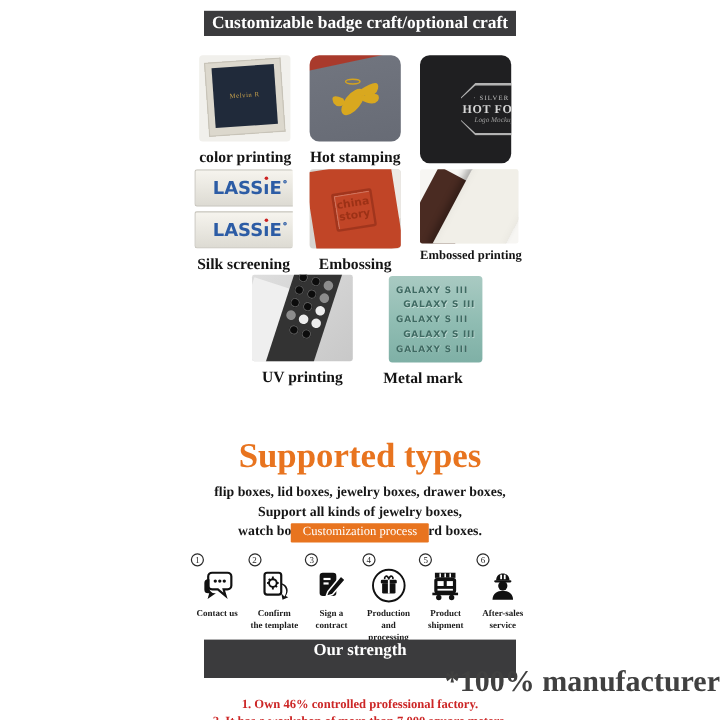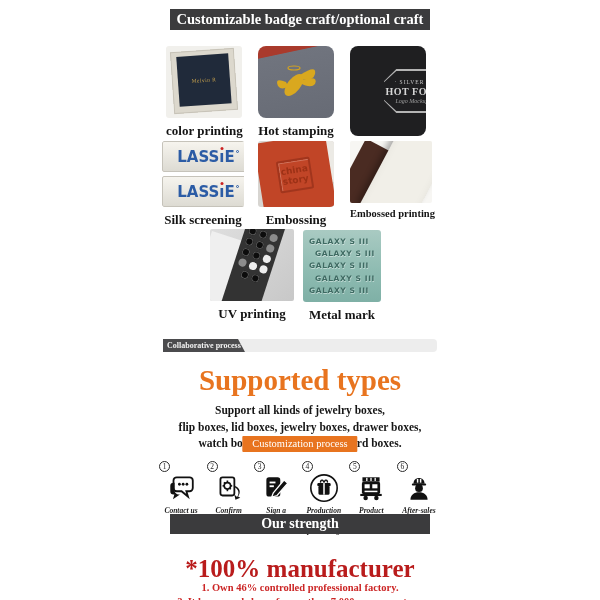--- a/index.html
+++ b/index.html
@@ -3,21 +3,21 @@
 <meta charset="utf-8">
 <style>
   * { margin:0; padding:0; box-sizing:border-box; }
   body { width:600px; height:600px; background:#fff; font-family:"Liberation Serif","DejaVu Serif",serif; }
   #page { position:relative; width:600px; height:600px; background:#fff; overflow:hidden; }
 
   
   .dark-bar { position:absolute; background:#3b3b3d; color:#fff; text-align:center;
               font-weight:bold; font-family:"Liberation Serif",serif; }
   #hdr { left:170px; top:9px; width:260px; height:21px; font-size:14.5px; line-height:21px; }
-  #strength-bar { left:170px; top:514px; width:260px; height:20px; font-size:14px; line-height:20px; }
+  #strength-bar { left:170px; top:533px; width:260px; height:32px; font-size:14px; line-height:20px; }
 
   
   figure.craft { position:absolute; text-align:center; }
   figure.craft figcaption { margin-top:5px; font-weight:bold; font-size:13px; color:#141414; white-space:nowrap; }
   figure.craft figcaption.small { font-size:10.5px; }
   .photo { position:relative; overflow:hidden; border-radius:6px; }
 
   
   #ph-color { width:76px; height:72px; background:#f1f0ec; border-radius:3px; }
   #ph-color .tray { position:absolute; left:6px; top:4px; width:64px; height:62px; background:#dcd8cd;
@@ -84,21 +84,21 @@
                   transform:rotate(18deg); display:flex; flex-wrap:wrap; align-content:flex-start;
                   justify-content:center; gap:3px; padding-top:10px; }
   #ph-uv .dot { width:8px; height:8px; border-radius:50%; }
   .d-blk { background:#0c0c0c; box-shadow:inset 0 0 0 1px #555; }
   .d-gry { background:#8c8c8c; }
   .d-wht { background:#ededed; }
 
   
   #ph-metal { width:78px; height:72px; border-radius:3px;
               background:linear-gradient(180deg,#a9cac2 0%,#8fbcb2 55%,#7fb0a6 100%);
-              display:flex; flex-direction:column; justify-content:space-evenly; padding:4px 0; }
+              display:flex; flex-direction:column; justify-content:space-evenly; padding:4px 0;margin-left:21px; }
   .engrave { font-family:"DejaVu Sans",sans-serif; font-weight:bold; font-size:7.5px;
              color:#3e6a62; letter-spacing:.6px; text-align:center;
              text-shadow:.5px .5px 0 rgba(255,255,255,.45); }
   .engrave:nth-child(odd) { padding-right:6px; }
   .engrave:nth-child(even) { padding-left:6px; }
 
   
   #ribbon { position:absolute; left:163px; top:339px; width:274px; height:13px;
             background:#ededed; border-radius:0 4px 4px 0; }
   #ribbon .tab { position:absolute; left:0; top:0; width:82px; height:13px; background:#4b4b4d;
@@ -114,25 +114,25 @@
   
   #cust-btn { position:absolute; left:50%; top:436px; transform:translateX(-50%);
               background:#e8741f; color:#fff; font-weight:normal; font-size:10.5px;
               padding:2px 10px 3px; border-radius:1px; }
   #steps { position:absolute; left:158px; top:461px; width:284px; display:flex; justify-content:space-between; }
   .step { position:relative; width:46px; display:flex; flex-direction:column; align-items:center; }
   .step-num { align-self:flex-start; width:11px; height:11px; border:1px solid #2a2a2a; border-radius:50%;
               font-size:7.5px; line-height:10px; text-align:center; color:#2a2a2a; margin-left:1px; }
   .step-icon { width:30px; height:30px; margin-top:1px; }
   .step-label { margin-top:3px; font-size:7.5px; font-weight:bold; color:#1c1c1c;
-                text-align:center; line-height:1.3; white-space:pre-line;font-style:italic; }
-
-  
-  #headline { position:absolute; left:0; top:555px; width:600px; text-align:center;
-              font-size:25px; font-weight:bold; color:#b91c1c; }
+                text-align:center; line-height:1.3; white-space:pre-line; }
+
+  
+  #headline { position:absolute; left:0; top:555px; width:600px; text-align:right;
+              font-size:25px; font-weight:bold; color:#404040; }
   #red-points { position:absolute; left:0; top:581px; width:600px; text-align:center;
                 color:#cc2626; font-weight:bold; font-size:10.5px; line-height:1.35; }
 </style>
 </head>
 <body>
 
 <div id="page">
 
   <div id="hdr" class="dark-bar">Customizable badge craft/optional craft</div>
 
@@ -235,28 +235,25 @@
     <div id="ph-metal" class="photo">
       <span class="engrave">GALAXY S III</span>
       <span class="engrave">GALAXY S III</span>
       <span class="engrave">GALAXY S III</span>
       <span class="engrave">GALAXY S III</span>
       <span class="engrave">GALAXY S III</span>
     </div>
     <figcaption>Metal mark</figcaption>
   </figure>
 
-  <div id="ribbon">
-    <div class="tab">Collaborative process</div>
-  </div>
 
   <div id="sup-title">Supported types</div>
   <div id="sup-lines">
+    <div>flip boxes, lid boxes, jewelry boxes, drawer boxes,</div>
     <div>Support all kinds of jewelry boxes,</div>
-    <div>flip boxes, lid boxes, jewelry boxes, drawer boxes,</div>
     <div>watch boxes, gift boxes, cardboard boxes.</div>
   </div>
 
   <div id="cust-btn">Customization process</div>
 
   <div id="steps">
 
     <div class="step">
       <span class="step-num">1</span>
       <svg class="step-icon" viewBox="0 0 28 28">

